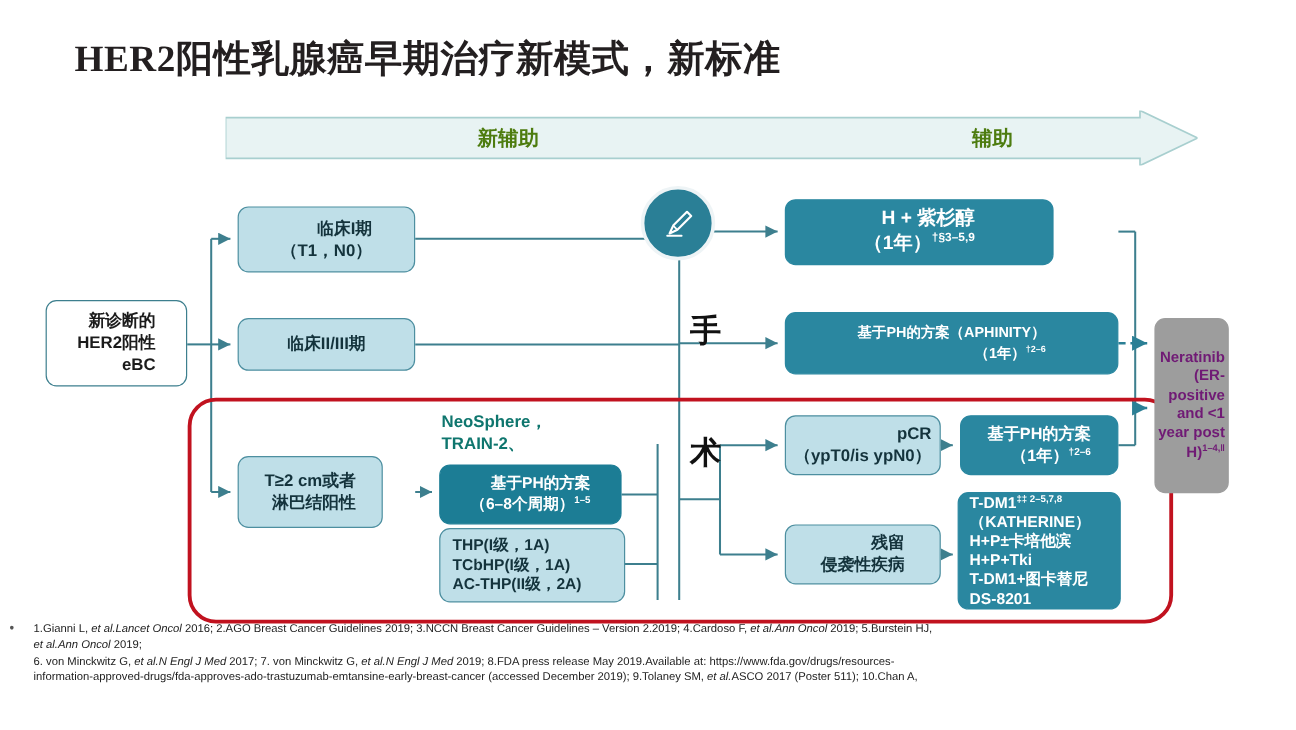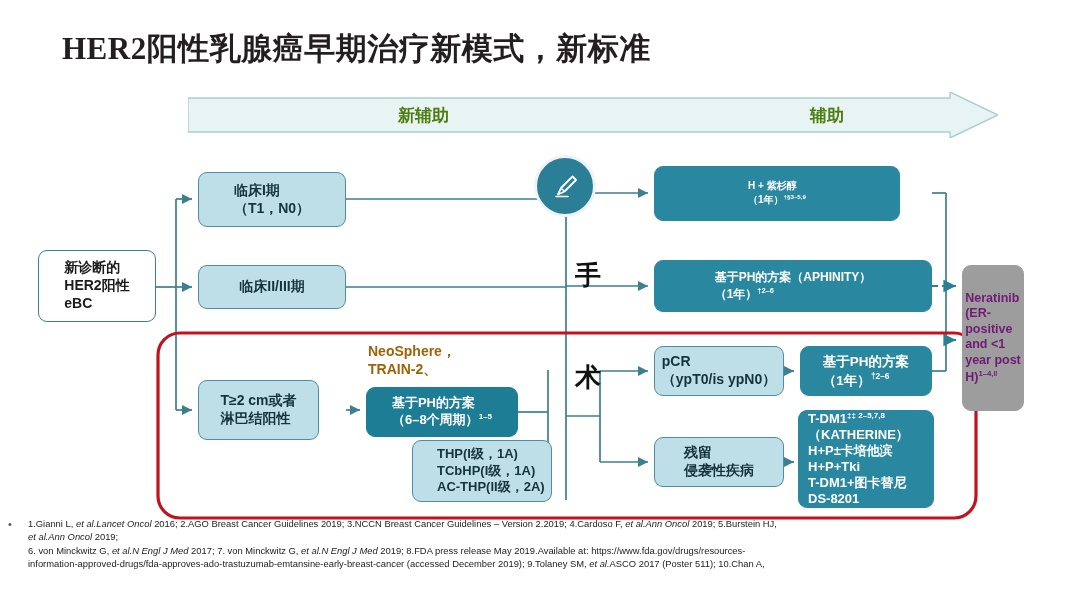--- a/index.html
+++ b/index.html
@@ -23,43 +23,43 @@
   #banner svg{display:block;}
   .banner-label{
     font-size:17px;font-weight:bold;color:#4d7c0f;white-space:nowrap;
   }
   #banner-neo{left:398px;top:104px;}
   #banner-adj{left:810px;top:104px;}
 
   
   .node{
     border-radius:9px;display:flex;align-items:center;justify-content:center;
-    text-align:left;line-height:1.28;
+    text-align:right;line-height:1.28;
   }
   .node-white{background:#ffffff;border:1.6px solid #3d7f8e;color:#1b1b1b;font-weight:bold;}
   .node-light{background:#bfdfe8;border:1.6px solid #4d8fa0;color:#14333c;font-weight:bold;}
   .node-dark{background:#1c7d95;border:1.6px solid #1c7d95;color:#ffffff;font-weight:bold;}
   .node-gray{background:#9d9d9d;border:1.6px solid #9d9d9d;color:#701a75;font-weight:bold;}
   .node-teal2{background:#2a87a0;border:1.6px solid #2a87a0;color:#ffffff;font-weight:bold;}
 
   sup.ref{font-size:.62em;font-weight:bold;vertical-align:super;letter-spacing:0;}
 
   
   #n-ebc{left:38px;top:250px;width:118px;height:72px;font-size:14px;}
   #n-stage1{left:198px;top:172px;width:148px;height:55px;font-size:14px;}
   #n-stage23{left:198px;top:265px;width:148px;height:44px;font-size:14px;}
   #n-tsize{left:198px;top:380px;width:121px;height:60px;font-size:14px;}
 
   #n-ph-neo{left:366px;top:387px;width:152px;height:50px;font-size:13px;}
-  #n-regimens{left:366px;top:440px;width:140px;height:62px;font-size:13px;
-     justify-content:flex-start;text-align:left;padding-left:24px;margin-left:46px;}
+  #n-regimens{left:366px;top:440px;width:155px;height:62px;font-size:13px;
+     justify-content:flex-start;text-align:left;padding-left:10px;}
   #n-neosphere{left:368px;top:342px;width:160px;font-size:14px;font-weight:bold;
-     color:#a16207;line-height:1.3;}
-
-  #n-htaxol{left:654px;top:166px;width:246px;height:55px;font-size:10px;}
+     color:#0f766e;line-height:1.3;}
+
+  #n-htaxol{left:654px;top:166px;width:224px;height:55px;font-size:16px;}
   #n-aphinity{left:654px;top:260px;width:278px;height:52px;font-size:12px;}
   #n-pcr{left:654px;top:346px;width:130px;height:50px;font-size:14px;}
   #n-residual{left:654px;top:437px;width:130px;height:50px;font-size:14px;}
   #n-ph-adj{left:800px;top:346px;width:132px;height:50px;font-size:13.5px;}
   #n-katherine{left:798px;top:410px;width:136px;height:98px;font-size:13px;
      justify-content:flex-start;text-align:left;padding-left:9px;line-height:1.24;}
   #n-neratinib{left:962px;top:265px;width:62px;height:146px;font-size:12.5px;
      line-height:1.25;}
 
   

